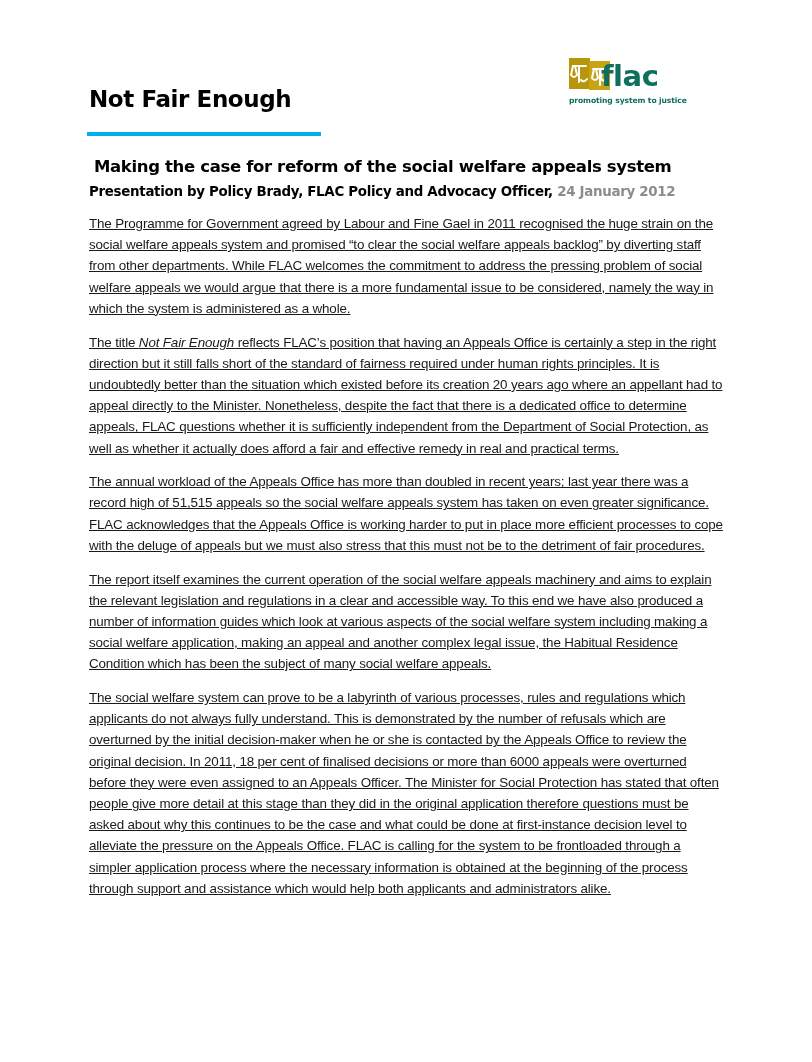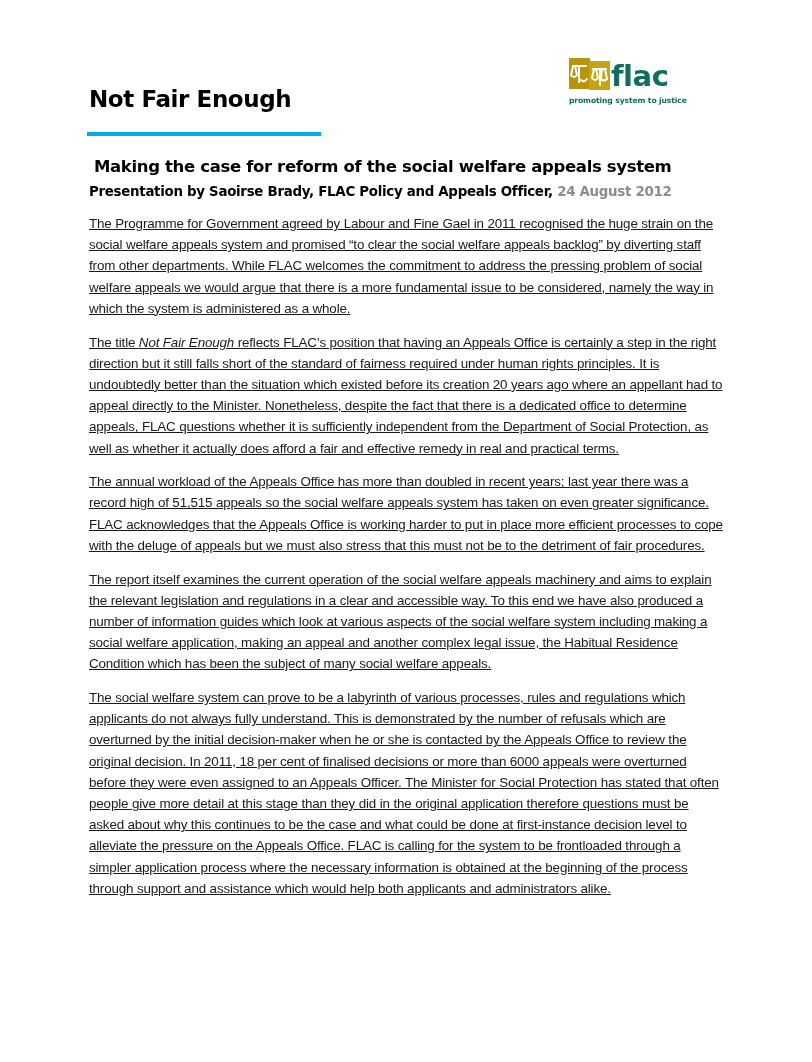--- a/index.html
+++ b/index.html
@@ -28,21 +28,21 @@
       width: 120px;
       height: 56px;
     }
     .logo-mark {
       position: absolute;
       left: 0; top: 0;
       width: 42px; height: 34px;
     }
     .logo-word {
       position: absolute;
-      left: 42px;
+      left: 32px;
       top: 4px;
       font-family: "DejaVu Sans", sans-serif;
       font-size: 29px;
       font-weight: bold;
       color: #0f6e5c;
       letter-spacing: -0.5px;
       line-height: 30px;
     }
     .logo-tagline {
       position: absolute;
@@ -145,22 +145,22 @@
     <span class="logo-word">flac</span>
     <span class="logo-tagline">promoting system to justice</span>
   </div>
 
   <h1 class="doc-title">Not Fair Enough</h1>
   <div class="title-rule"></div>
 
   <h2 class="subtitle">Making the case for reform of the social welfare appeals system</h2>
 
   <p class="byline">
-    <span>Presentation by Saoirse Brady, FLAC Policy and Appeals Officer,</span>
-    <span class="date">24 August 2012</span>
+    <span>Presentation by Policy Brady, FLAC Policy and Advocacy Officer,</span>
+    <span class="date">24 January 2012</span>
   </p>
 
   <div class="body-text">
     <p>The Programme for Government agreed by Labour and Fine Gael in 2011 recognised the huge strain on the social welfare appeals system and promised “to clear the social welfare appeals backlog” by diverting staff from other departments. While FLAC welcomes the commitment to address the pressing problem of social welfare appeals we would argue that there is a more fundamental issue to be considered, namely the way in which the system is administered as a whole.</p>
     <p><span>The title </span><em>Not Fair Enough</em><span> reflects FLAC’s position that having an Appeals Office is certainly a step in the right direction but it still falls short of the standard of fairness required under human rights principles. It is undoubtedly better than the situation which existed before its creation 20 years ago where an appellant had to appeal directly to the Minister. Nonetheless, despite the fact that there is a dedicated office to determine appeals, FLAC questions whether it is sufficiently independent from the Department of Social Protection, as well as whether it actually does afford a fair and effective remedy in real and practical terms.</span></p>
     <p>The annual workload of the Appeals Office has more than doubled in recent years; last year there was a record high of 51,515 appeals so the social welfare appeals system has taken on even greater significance. FLAC acknowledges that the Appeals Office is working harder to put in place more efficient processes to cope with the deluge of appeals but we must also stress that this must not be to the detriment of fair procedures.</p>
     <p>The report itself examines the current operation of the social welfare appeals machinery and aims to explain the relevant legislation and regulations in a clear and accessible way. To this end we have also produced a number of information guides which look at various aspects of the social welfare system including making a social welfare application, making an appeal and another complex legal issue, the Habitual Residence Condition which has been the subject of many social welfare appeals.</p>
     <p>The social welfare system can prove to be a labyrinth of various processes, rules and regulations which applicants do not always fully understand. This is demonstrated by the number of refusals which are overturned by the initial decision-maker when he or she is contacted by the Appeals Office to review the original decision. In 2011, 18 per cent of finalised decisions or more than 6000 appeals were overturned before they were even assigned to an Appeals Officer. The Minister for Social Protection has stated that often people give more detail at this stage than they did in the original application therefore questions must be asked about why this continues to be the case and what could be done at first-instance decision level to alleviate the pressure on the Appeals Office. FLAC is calling for the system to be frontloaded through a simpler application process where the necessary information is obtained at the beginning of the process through support and assistance which would help both applicants and administrators alike.</p>
   </div>
 

